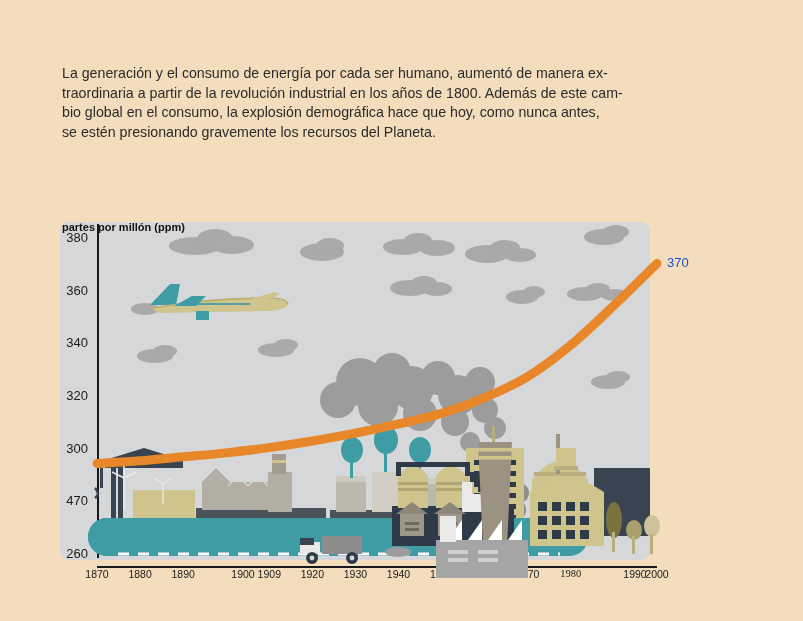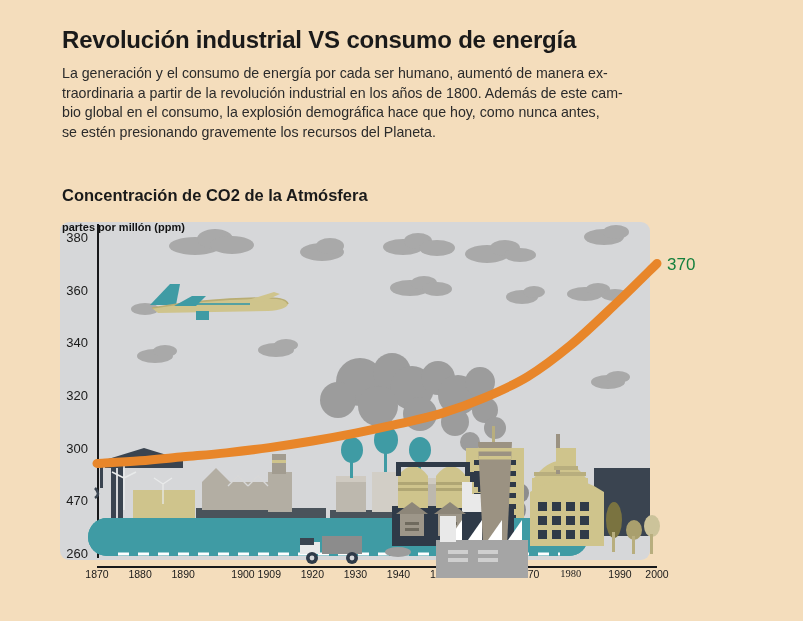--- a/index.html
+++ b/index.html
@@ -51,35 +51,33 @@
     transform:translateY(-50%);
     margin-left:29px;
   }
   .ytick-wrap{position:absolute;left:0;width:88px;}
   .xtick{
     position:absolute;top:358px;
     font-size:10.5px;color:#1a1a1a;
     transform:translateX(-50%);
   }
   .endlabel{
-    position:absolute;font-size:17px;color:#15803d;
+    position:absolute;font-size:13px;color:#1d4ed8;
   }
   .svgwrap{position:absolute;left:0;top:0;width:803px;height:400px;}
 </style>
 </head>
 <body>
 
 <div class="page">
 
-  <div class="title">Revolución industrial VS consumo de energía</div>
   <div class="para">La generación y el consumo de energía por cada ser humano, aumentó de manera ex-
 traordinaria a partir de la revolución industrial en los años de 1800. Además de este cam-
 bio global en el consumo, la explosión demográfica hace que hoy, como nunca antes,
 se estén presionando gravemente los recursos del Planeta.</div>
-  <div class="subtitle">Concentración de CO2 de la Atmósfera</div>
 
   <div class="chart">
     <div class="panel"></div>
 
     <div class="ylab">partes por millón (ppm)</div>
 
     <div class="ytick-wrap" id="yticks">
         <div class="ytick" style="top: 342.846px;">260</div>
         <div class="ytick" style="top: 290.231px;">470</div>
         <div class="ytick" style="top: 237.615px;">300</div>
@@ -94,21 +92,21 @@
         <div class="xtick" style="left: 183.154px;">1890</div>
         <div class="xtick" style="left: 243px;">1900</div>
         <div class="xtick" style="left: 269.308px;">1909</div>
         <div class="xtick" style="left: 312.385px;">1920</div>
         <div class="xtick" style="left: 355.462px;">1930</div>
         <div class="xtick" style="left: 398.538px;">1940</div>
         <div class="xtick" style="left: 441.615px;">1950</div>
         <div class="xtick" style="left: 484.692px;">1960</div>
         <div class="xtick" style="left: 527.769px;">1970</div>
         <div class="xtick" style="left: 570.846px; font-family: Liberation Serif, serif;">1980</div>
-        <div class="xtick" style="left: 620px;">1990</div>
+        <div class="xtick" style="left: 635px;">1990</div>
         <div class="xtick" style="left: 657px;">2000</div>
       </div>
 
     <div class="axis-y"></div>
     <div class="axis-x"></div>
 
     <svg class="svgwrap" viewBox="0 0 803 400">
       <defs>
         <clipPath id="panelClip">
             <rect x="60" y="12" width="590" height="338" rx="9"></rect>

